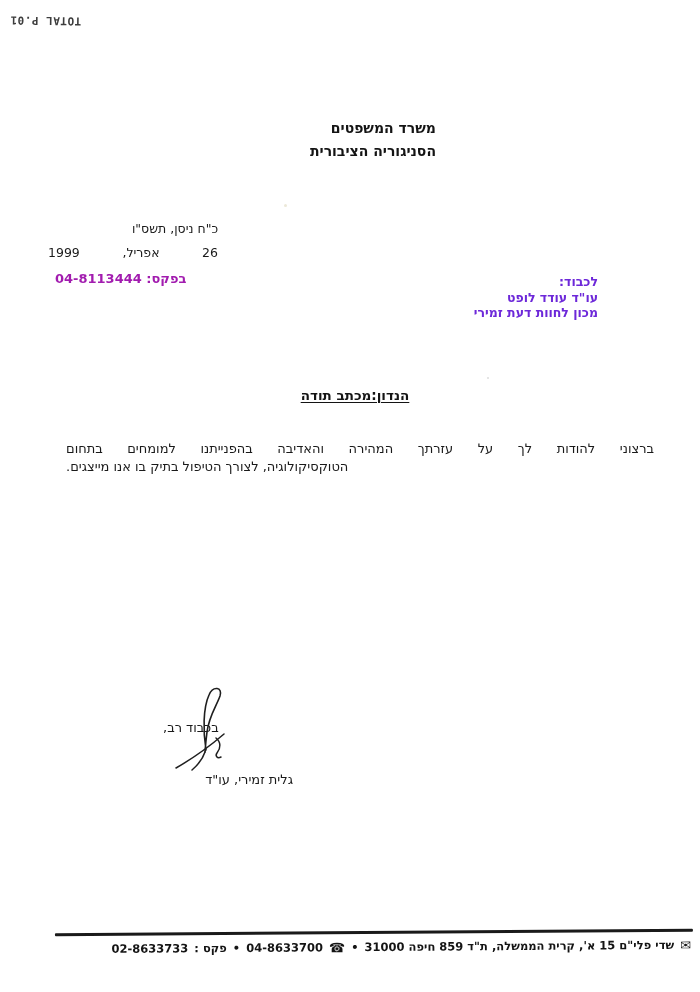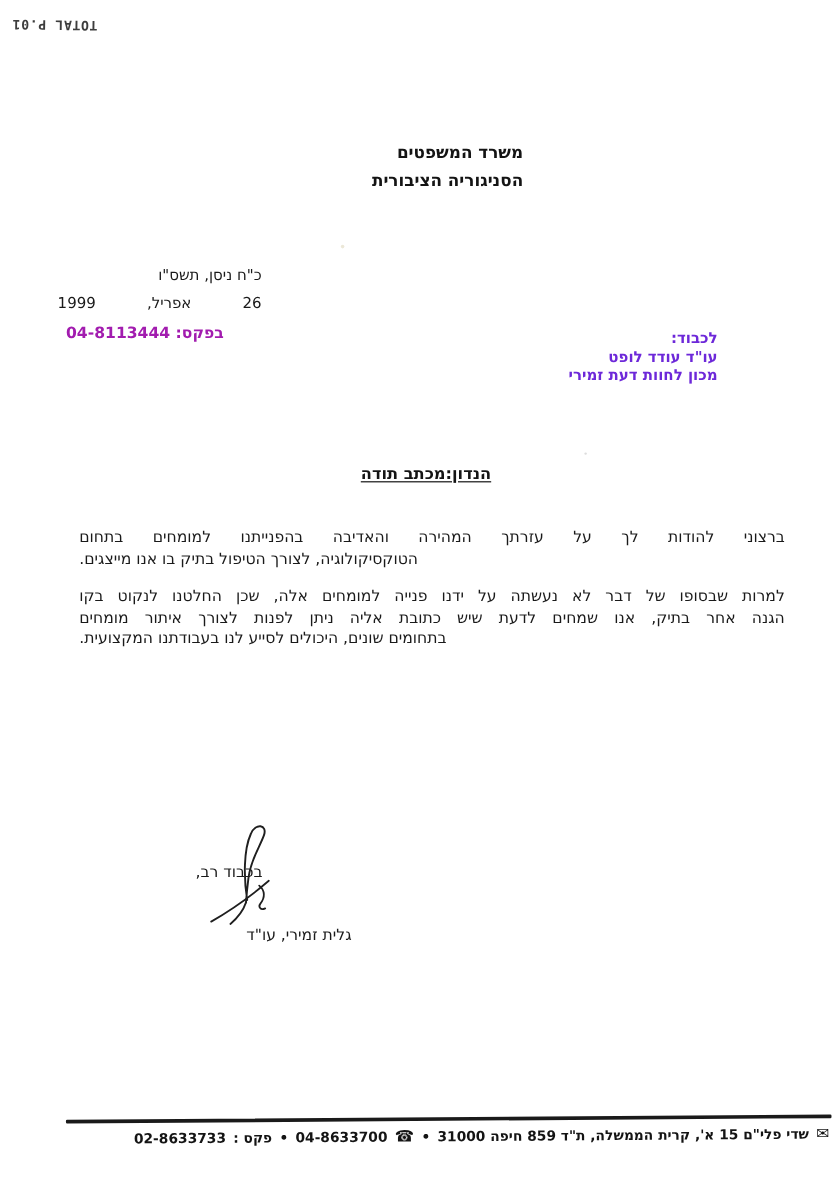--- a/index.html
+++ b/index.html
@@ -158,25 +158,20 @@
     <div>מכון לחוות דעת זמירי</div>
   </div>
 
   <div class="abs subject">הנדון:מכתב תודה</div>
 
   <div class="abs body-text">
     <div class="para-1">
       <div class="line-full">ברצוני להודות לך על עזרתך המהירה והאדיבה בהפנייתנו למומחים בתחום</div>
       <div class="line-center">הטוקסיקולוגיה, לצורך הטיפול בתיק בו אנו מייצגים.</div>
     </div>
-    <div class="para-2">
-      <div class="line-full">למרות שבסופו של דבר לא נעשתה על ידנו פנייה למומחים אלה, שכן החלטנו לנקוט בקו</div>
-      <div class="line-full">הגנה אחר בתיק, אנו שמחים לדעת שיש כתובת אליה ניתן לפנות לצורך איתור מומחים</div>
-      <div class="line-center">בתחומים שונים, היכולים לסייע לנו בעבודתנו המקצועית.</div>
-    </div>
   </div>
 
   <div class="abs closing-salutation">בכבוד רב,</div>
 
   <svg class="abs signature-svg" width="80" height="92" viewBox="0 0 80 92" fill="none">
     <path d="M40 68 C 37 50, 37 26, 43 13 C 47 3.5, 57 5, 54 14 C 50 25, 43 34, 41 50 C 40 58, 39.5 63, 39 70" stroke="#1f1f1f" stroke-width="1.6" stroke-linecap="round" fill="none"></path>
     <path d="M39 70 C 37 76, 33 82, 26 88" stroke="#1f1f1f" stroke-width="1.5" stroke-linecap="round" fill="none"></path>
     <path d="M10 86 C 24 78, 44 64, 58 52" stroke="#1f1f1f" stroke-width="1.5" stroke-linecap="round" fill="none"></path>
     <path d="M50 56 C 55 60, 55 66, 51 71 C 49 73.5, 51 77, 55 75" stroke="#1f1f1f" stroke-width="1.5" stroke-linecap="round" fill="none"></path>
   </svg>

